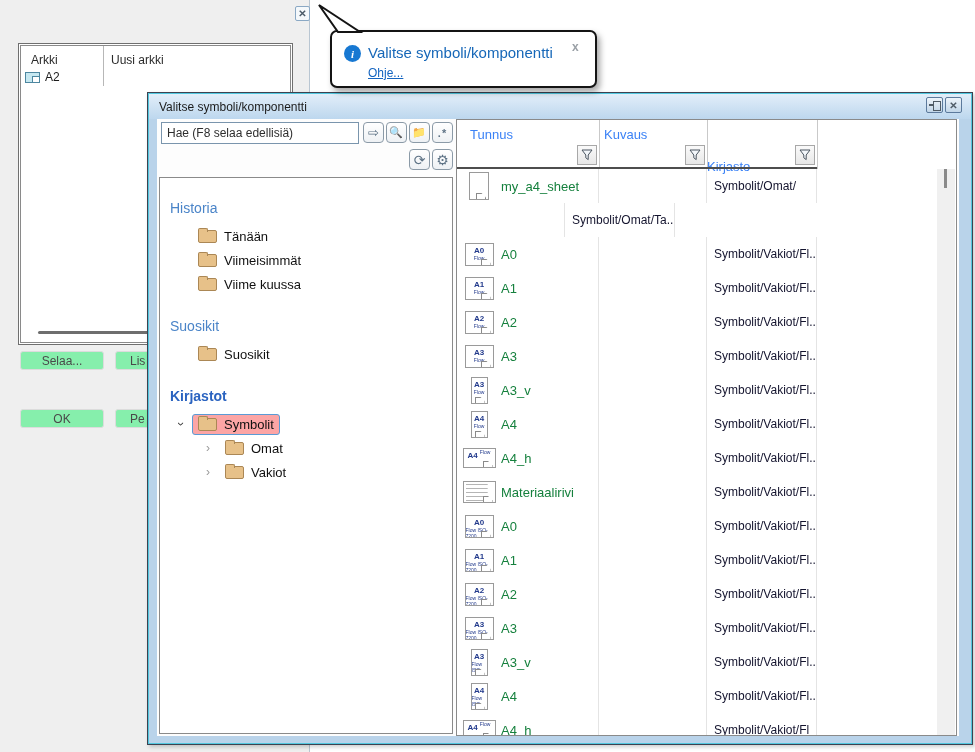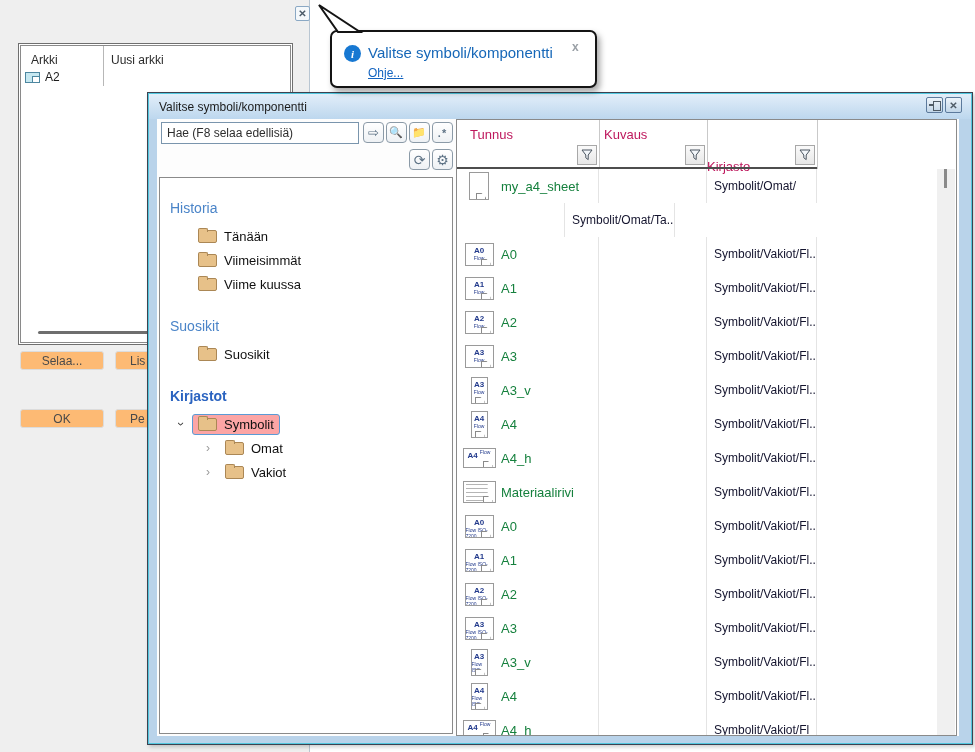--- a/index.html
+++ b/index.html
@@ -24,21 +24,21 @@
   .d1-colhdr { font-size:12px; color:#2a2a2a; top:7px; }
   #d1-hdr-arkki { left:10px; }
   #d1-hdr-uusi { left:90px; }
   #d1-row { left:4px; top:24px; display:flex; align-items:center; gap:5px; }
   #sheet-a2-icon { width:15px; height:11px; background:#c6e8f1; border:1px solid #4d87a0;
         position:relative; }
   #sheet-a2-icon::after { content:""; position:absolute; right:-1px; bottom:-1px;
         width:6px; height:5px; background:#fff; border:1px solid #4d87a0; }
   #d1-row-label { font-size:12px; color:#1b1b1b; }
   #d1-hscroll { left:17px; bottom:8px; width:150px; height:3px; background:#6e6e6e; border-radius:2px;}
-  .d1-btn { height:19px; background:#fdba74; border:1px solid #dcdcdc; border-radius:3px;
+  .d1-btn { height:19px; background:#86efac; border:1px solid #dcdcdc; border-radius:3px;
         font-size:12px; color:#4a4a4a; display:flex; align-items:center; justify-content:center; }
   #btn-selaa { left:20px; top:351px; width:84px; }
   #btn-lisaa { left:115px; top:351px; width:84px; justify-content:flex-start; padding-left:14px; }
   #btn-ok    { left:20px;  top:409px; width:84px; }
   #btn-per   { left:115px; top:409px; width:84px; justify-content:flex-start; padding-left:14px; }
 
   
   #tooltip { left:330px; top:30px; width:267px; height:58px; background:#fff;
         border:2px solid #141414; border-radius:7px;
         box-shadow:3px 4px 6px rgba(0,0,0,0.35); z-index:30; }
@@ -101,21 +101,21 @@
         border-radius:2px; position:relative; flex:none; }
   .folder::before { content:""; position:absolute; left:-1px; top:-3px; width:8px; height:3px;
         background:#e7c189; border:1px solid #ab8755; border-bottom:none;
         border-radius:2px 2px 0 0; }
   .tree-item .lbl { font-size:13px; color:#101010; }
 
   
   #table-panel { left:299px; top:0; width:501px; height:617px; background:#fff;
         border:1px solid #8a8a8a; overflow:hidden; }
   #thead { position:absolute; left:0; top:0; width:100%; height:49px; background:#fff; z-index:3;}
-  .hdr-label { position:absolute; top:7px; font-size:13px; color:#be185d; }
+  .hdr-label { position:absolute; top:7px; font-size:13px; color:#3b82f6; }
   #hl-0{ left:13px; } #hl-1{ left:147px; } #hl-2{ left:250px;margin-top:32px; }
   .hdr-sep { position:absolute; top:0; width:1px; height:49px; background:#c9c9c9; }
   #hs-0{ left:142px; } #hs-1{ left:250px; } #hs-2{ left:360px; }
   #hdr-underline { position:absolute; left:0; top:47px; width:360px; height:2px; background:#4d4d4d; }
   .funnel-btn { position:absolute; top:25px; width:20px; height:20px;
         background:linear-gradient(#fafafa,#e8e8e8); border:1px solid #a8a8a8;
         display:flex; align-items:center; justify-content:center; }
   #fb-0{ left:120px; } #fb-1{ left:228px; } #fb-2{ left:338px; }
 
   #tbody { position:absolute; left:0; top:49px; width:481px; height:568px; overflow:hidden; }

